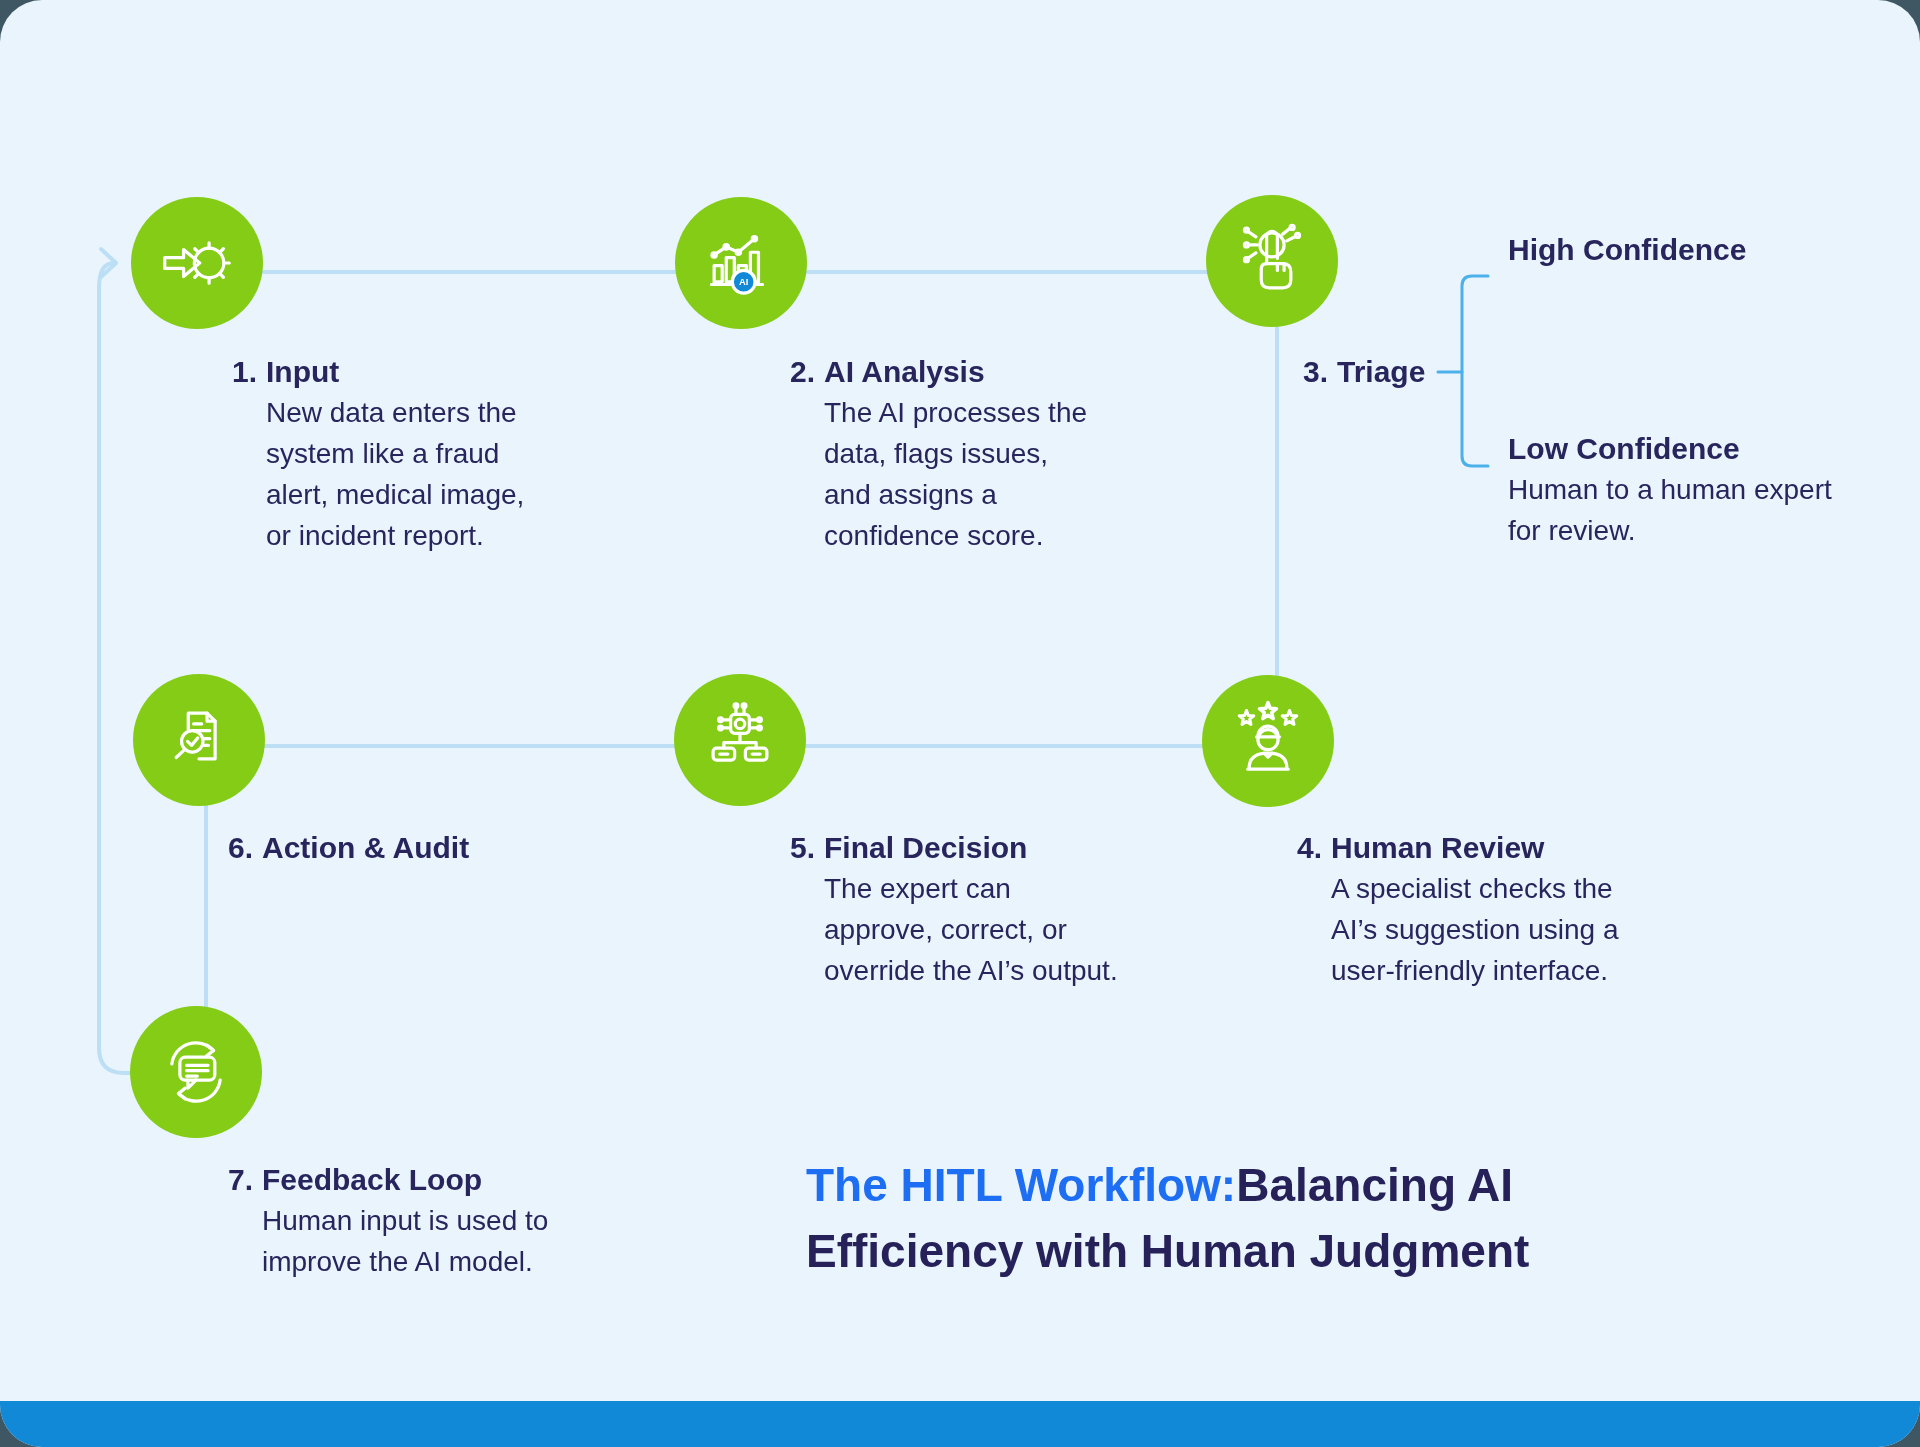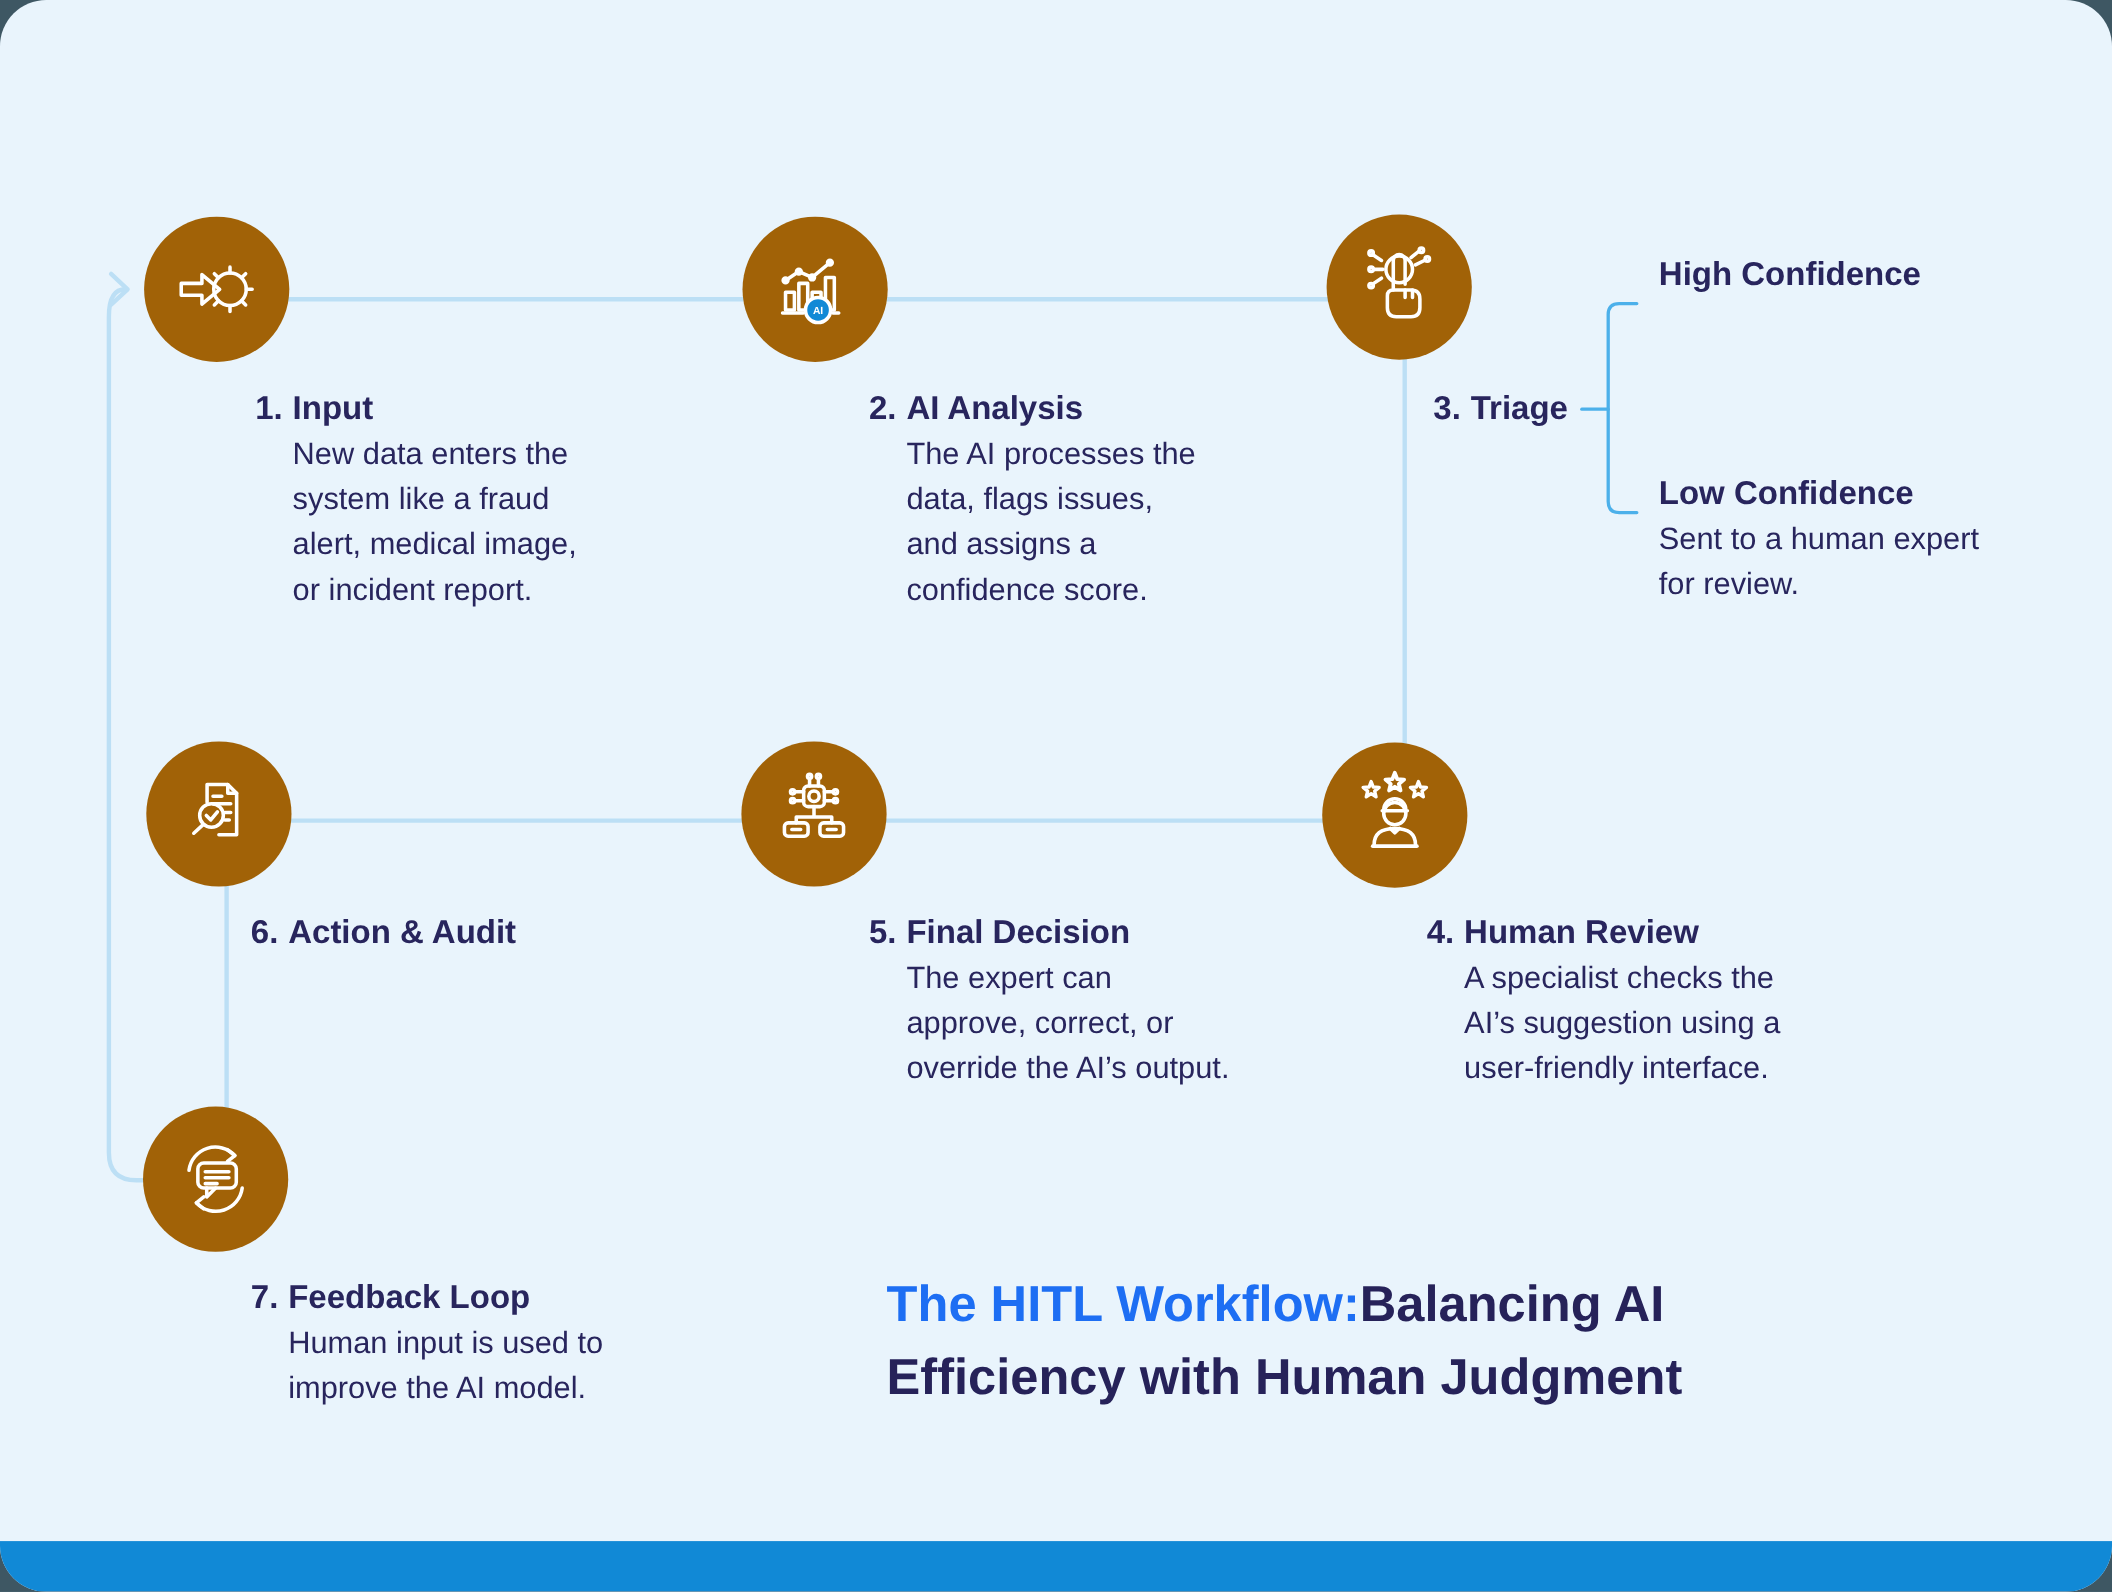--- a/index.html
+++ b/index.html
@@ -1,20 +1,20 @@
 <!DOCTYPE html>
 <html><head>
 <meta charset="utf-8">
 <style>
   html,body{margin:0;padding:0;background:#3e5763;font-family:"Liberation Sans",sans-serif;}
   .canvas{position:relative;width:1920px;height:1447px;background:#3e5763;overflow:hidden;}
   .card{position:absolute;inset:0;background:#e9f4fc;border-radius:42px;overflow:hidden;}
   .band{position:absolute;left:0;right:0;bottom:0;height:46px;background:#1189d6;}
   svg.lines{position:absolute;left:0;top:0;}
-  .circle{position:absolute;width:132px;height:132px;border-radius:50%;background:#a16207;
+  .circle{position:absolute;width:132px;height:132px;border-radius:50%;background:#84cc16;
           display:flex;align-items:center;justify-content:center;}
   .circle svg{width:86px;height:86px;stroke:#ffffff;fill:none;stroke-width:2.4;
               stroke-linecap:round;stroke-linejoin:round;}
   .c1{left:131px;top:197px;} .c2{left:675px;top:197px;} .c3{left:1206px;top:195px;}
   .c4{left:1202px;top:675px;} .c5{left:674px;top:674px;} .c6{left:133px;top:674px;}
   .c7{left:130px;top:1006px;}
   .step{position:absolute;color:#28255d;}
   .shead{display:flex;font-weight:bold;font-size:30px;line-height:41px;}
   .num{min-width:34px;flex:none;}
   .sbody{font-size:28px;line-height:41px;margin-left:34px;white-space:pre-line;}
@@ -179,21 +179,21 @@
         <span class="htxt">Triage</span>
       </div>
     </div>
 
     <div class="branch bhigh">
       <div class="bhead">High Confidence</div>
     </div>
 
     <div class="branch blow">
       <div class="bhead">Low Confidence</div>
-      <div class="bbody">Sent to a human expert
+      <div class="bbody">Human to a human expert
 for review.</div>
     </div>
 
     <div class="step s4">
       <div class="shead">
         <span class="num">4.</span>
         <span class="htxt">Human Review</span>
       </div>
       <div class="sbody">A specialist checks the
 AI’s suggestion using a

